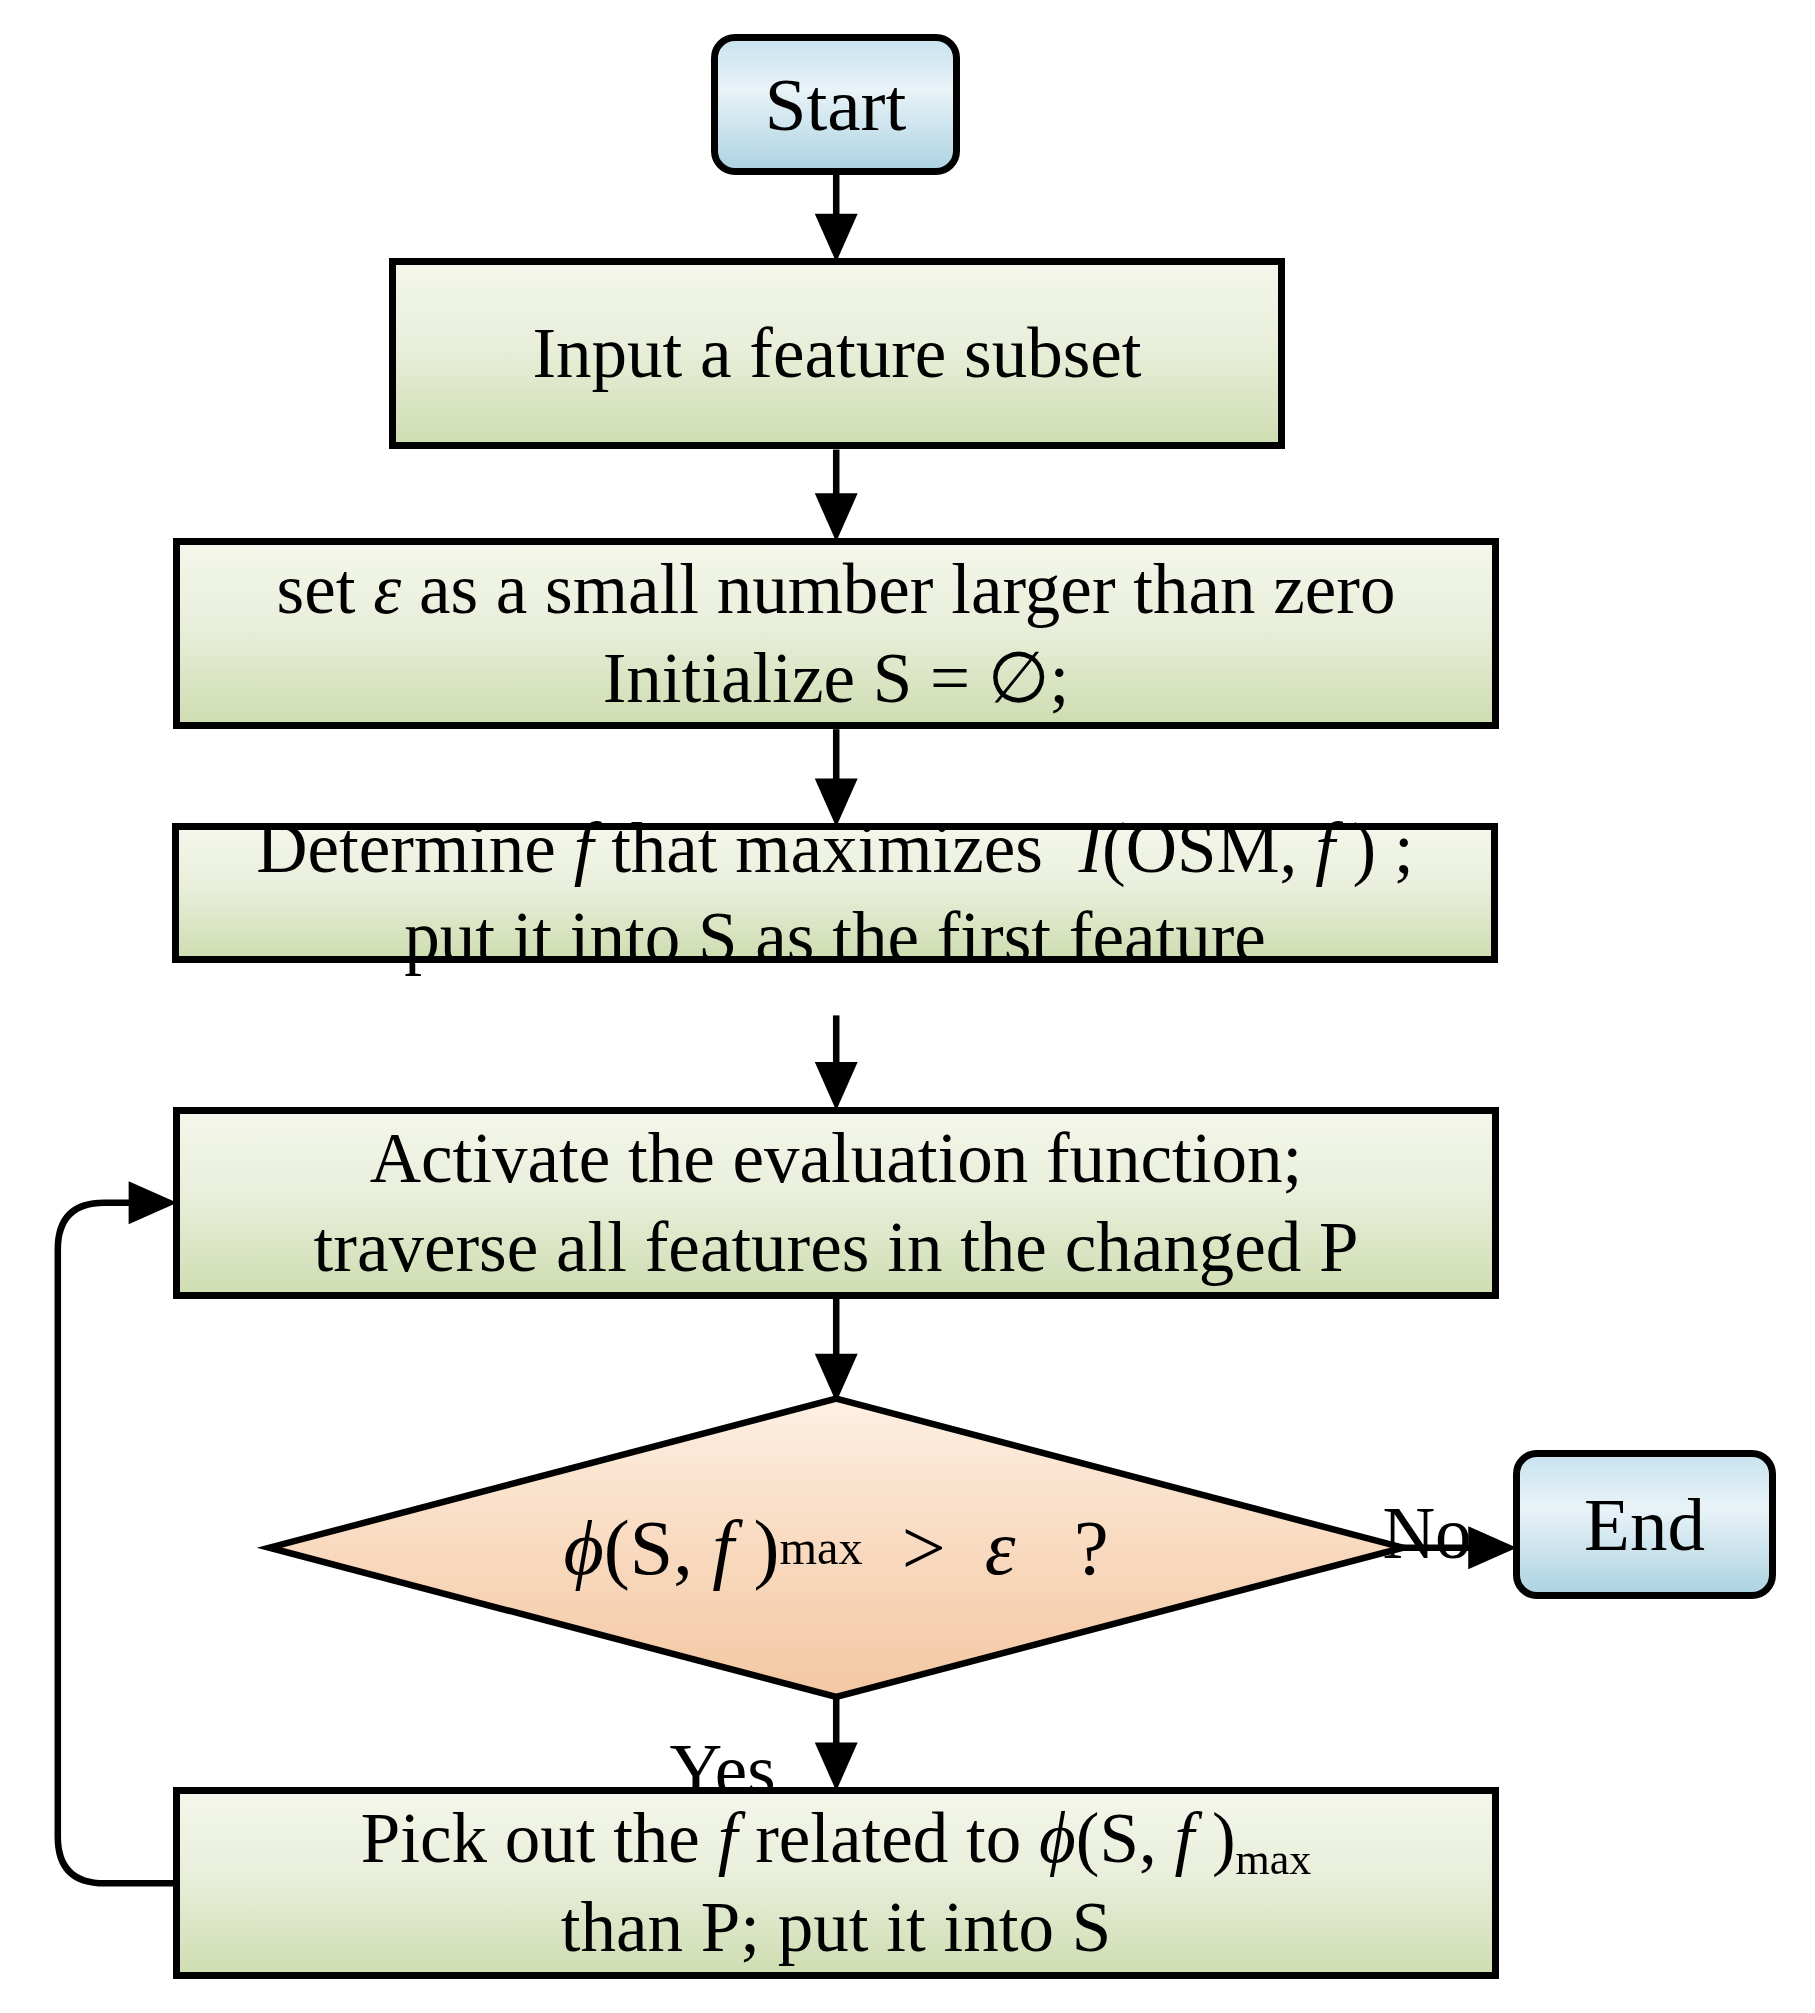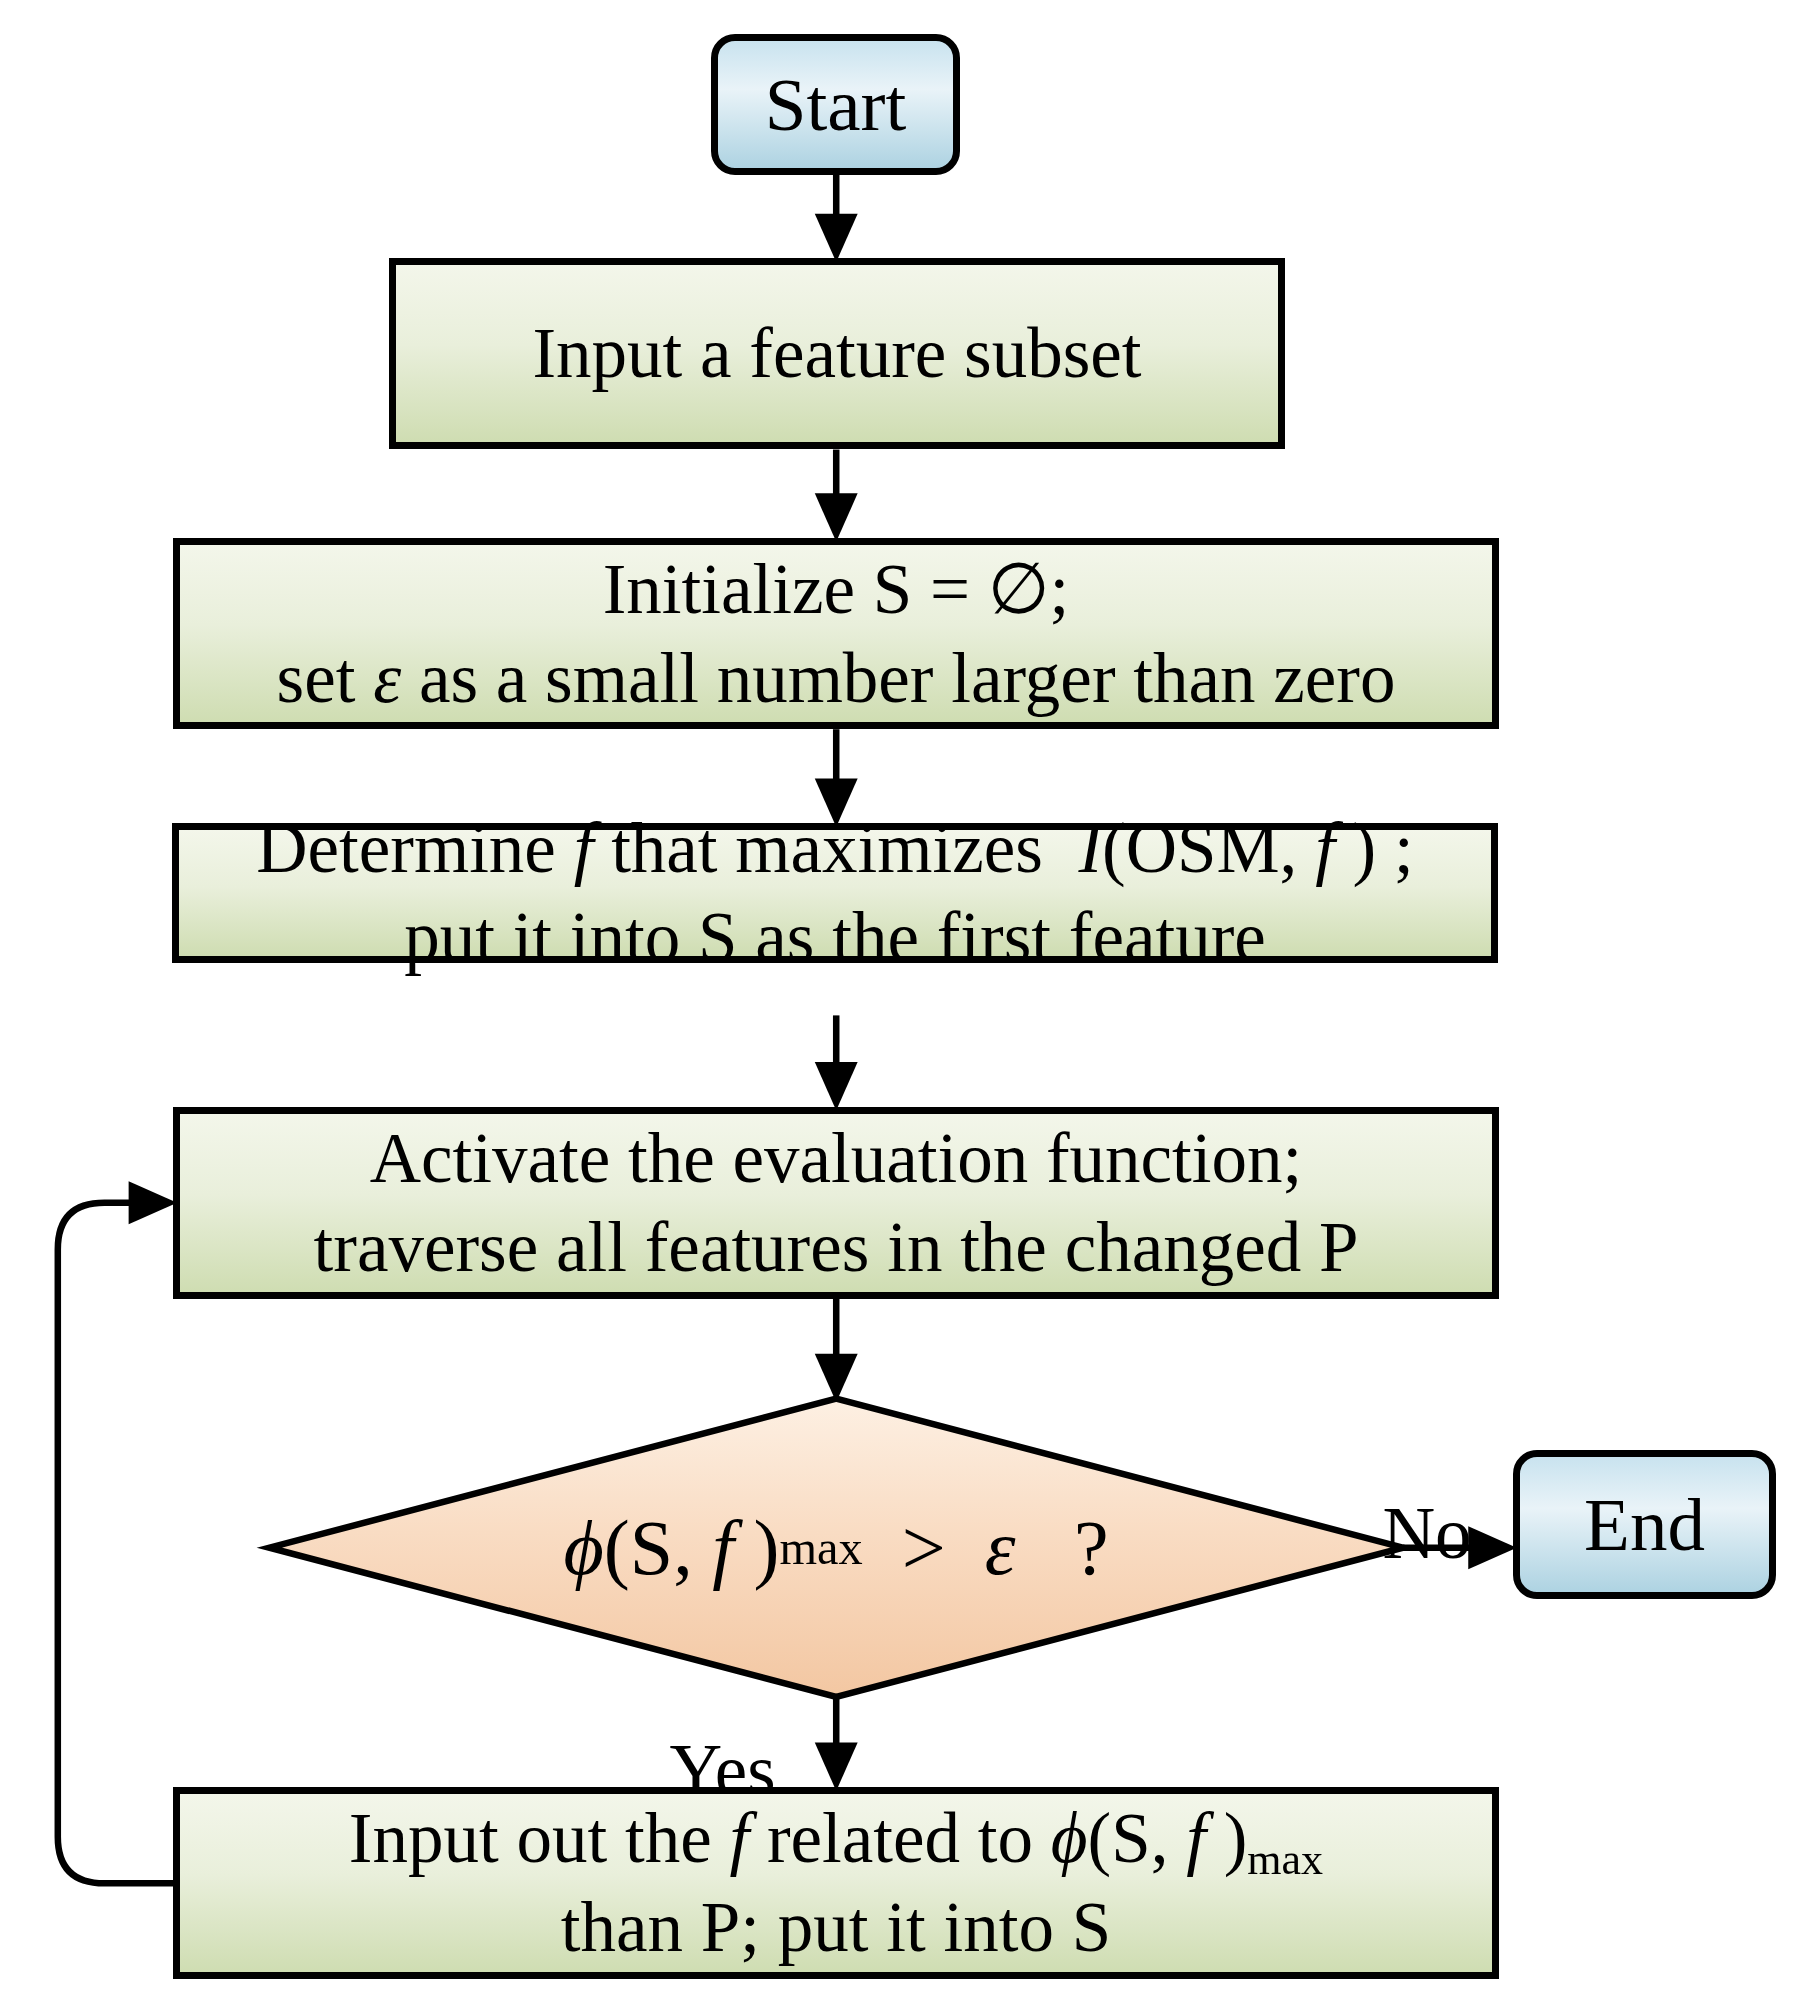--- a/index.html
+++ b/index.html
@@ -123,41 +123,41 @@
 
   <div class="node terminal" id="start-node">
     <div class="line">Start</div>
   </div>
 
   <div class="node green" id="input-node">
     <div class="line">Input a feature subset</div>
   </div>
 
   <div class="node green" id="init-node">
+    <div class="line"><span>set </span><span class="it">ε</span><span> as a small number larger than zero</span></div>
     <div class="line">Initialize S = ∅;</div>
-    <div class="line"><span>set </span><span class="it">ε</span><span> as a small number larger than zero</span></div>
   </div>
 
   <div class="node green" id="det-node">
     <div class="line"><span>Determine </span><span class="it">f</span><span> that maximizes  </span><span class="it">I</span><span>(OSM, </span><span class="it">f</span><span> ) ;</span></div>
     <div class="line">put it into S as the first feature</div>
   </div>
 
   <div class="node green" id="act-node">
     <div class="line">Activate the evaluation function;</div>
     <div class="line">traverse all features in the changed P</div>
   </div>
 
   <div id="decision-text"><span class="it">ϕ</span><span>(S, </span><span class="it">f</span><span> )</span><span class="sub">max</span><span>  &gt;  </span><span class="it">ε</span><span>   ?</span></div>
 
   <div class="edge-label" id="yes-label">Yes</div>
   <div class="edge-label" id="no-label">No</div>
 
   <div class="node green" id="pick-node">
-    <div class="line"><span>Input out the </span><span class="it">f</span><span> related to </span><span class="it">ϕ</span><span>(S, </span><span class="it">f</span><span> )</span><span class="sub">max</span></div>
+    <div class="line"><span>Pick out the </span><span class="it">f</span><span> related to </span><span class="it">ϕ</span><span>(S, </span><span class="it">f</span><span> )</span><span class="sub">max</span></div>
     <div class="line">than P; put it into S</div>
   </div>
 
   <div class="node terminal" id="end-node">
     <div class="line">End</div>
   </div>
 
 </div>
 
 

